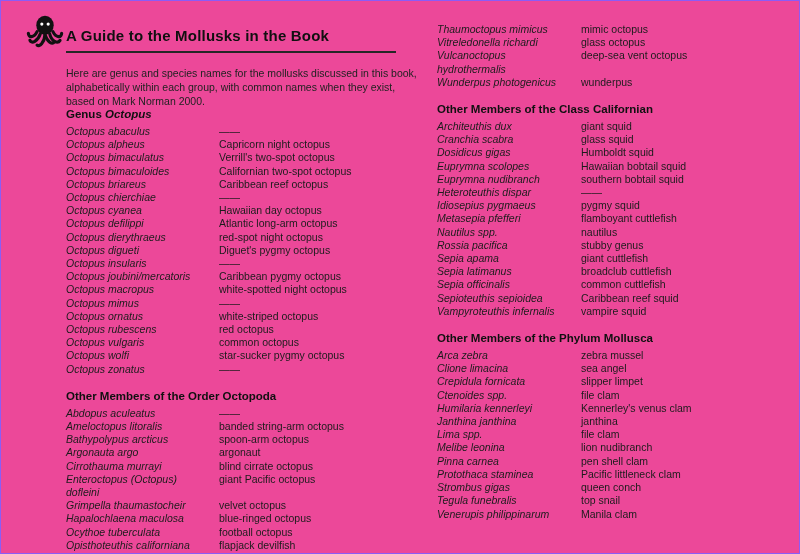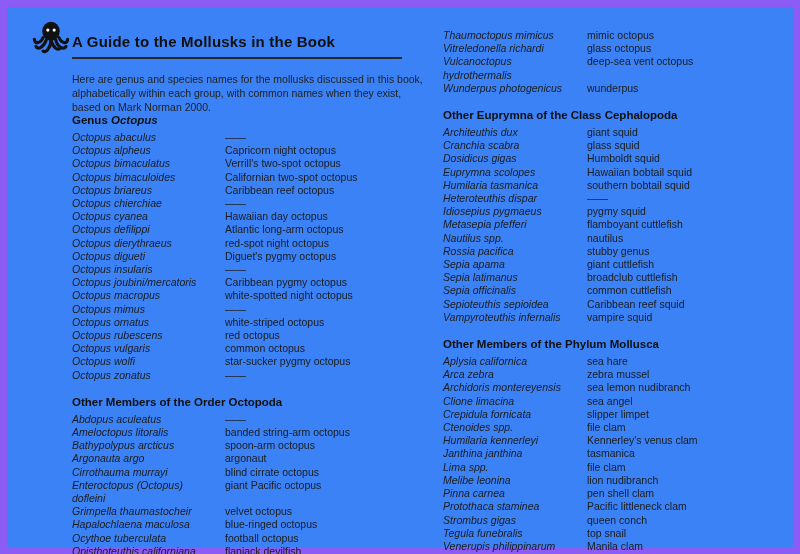--- a/index.html
+++ b/index.html
@@ -6,22 +6,22 @@
   html, body { background: #f4f4f2; }
   body {
     width: 800px; height: 554px;
     font-family: "Liberation Sans", sans-serif;
     color: #1c1c1c;
     position: relative;
     overflow: hidden;
   }
   .page {
     position: absolute; inset: 0;
-    background: #3b82f6;
-    border: 7px solid #8b5cf6;
+    background: #ec4899;
+    border: 1px solid #8b5cf6;
   }
   .logo {
     position: absolute; left: 25px; top: 12px;
     width: 38px; height: 42px;
   }
   .col { position: absolute; }
   .col-left  { left: 65px;  top: 26px; width: 330px; }
   .col-right { left: 436px; top: 22px; width: 332px; }
 
   h1.title {
@@ -214,39 +214,39 @@
           <div class="row">
             <span class="sci">Vulcanoctopus hydrothermalis</span>
             <span class="common">deep-sea vent octopus</span>
           </div>
           <div class="row">
             <span class="sci">Wunderpus photogenicus</span>
             <span class="common">wunderpus</span>
           </div>
         </div>
         <div class="section">
-          <h2 class="sec-heading"><span>Other Euprymna of the Class Cephalopoda</span></h2>
+          <h2 class="sec-heading"><span>Other Members of the Class Californian</span></h2>
           <div class="row">
             <span class="sci">Architeuthis dux</span>
             <span class="common">giant squid</span>
           </div>
           <div class="row">
             <span class="sci">Cranchia scabra</span>
             <span class="common">glass squid</span>
           </div>
           <div class="row">
             <span class="sci">Dosidicus gigas</span>
             <span class="common">Humboldt squid</span>
           </div>
           <div class="row">
             <span class="sci">Euprymna scolopes</span>
             <span class="common">Hawaiian bobtail squid</span>
           </div>
           <div class="row">
-            <span class="sci">Humilaria tasmanica</span>
+            <span class="sci">Euprymna nudibranch</span>
             <span class="common">southern bobtail squid</span>
           </div>
           <div class="row">
             <span class="sci">Heteroteuthis dispar</span>
             <span class="common">——</span>
           </div>
           <div class="row">
             <span class="sci">Idiosepius pygmaeus</span>
             <span class="common">pygmy squid</span>
           </div>
@@ -279,50 +279,42 @@
             <span class="common">Caribbean reef squid</span>
           </div>
           <div class="row">
             <span class="sci">Vampyroteuthis infernalis</span>
             <span class="common">vampire squid</span>
           </div>
         </div>
         <div class="section">
           <h2 class="sec-heading"><span>Other Members of the Phylum Mollusca</span></h2>
           <div class="row">
-            <span class="sci">Aplysia californica</span>
-            <span class="common">sea hare</span>
-          </div>
-          <div class="row">
             <span class="sci">Arca zebra</span>
             <span class="common">zebra mussel</span>
           </div>
           <div class="row">
-            <span class="sci">Archidoris montereyensis</span>
-            <span class="common">sea lemon nudibranch</span>
-          </div>
-          <div class="row">
             <span class="sci">Clione limacina</span>
             <span class="common">sea angel</span>
           </div>
           <div class="row">
             <span class="sci">Crepidula fornicata</span>
             <span class="common">slipper limpet</span>
           </div>
           <div class="row">
             <span class="sci">Ctenoides spp.</span>
             <span class="common">file clam</span>
           </div>
           <div class="row">
             <span class="sci">Humilaria kennerleyi</span>
             <span class="common">Kennerley's venus clam</span>
           </div>
           <div class="row">
             <span class="sci">Janthina janthina</span>
-            <span class="common">tasmanica</span>
+            <span class="common">janthina</span>
           </div>
           <div class="row">
             <span class="sci">Lima spp.</span>
             <span class="common">file clam</span>
           </div>
           <div class="row">
             <span class="sci">Melibe leonina</span>
             <span class="common">lion nudibranch</span>
           </div>
           <div class="row">

